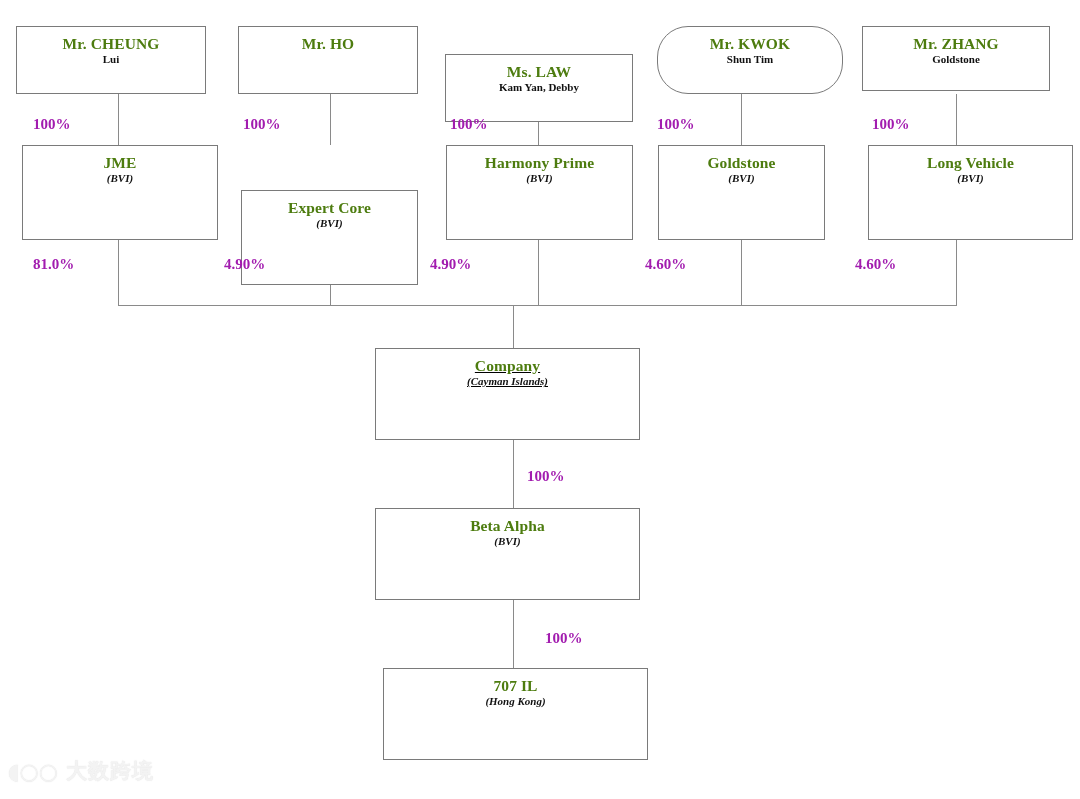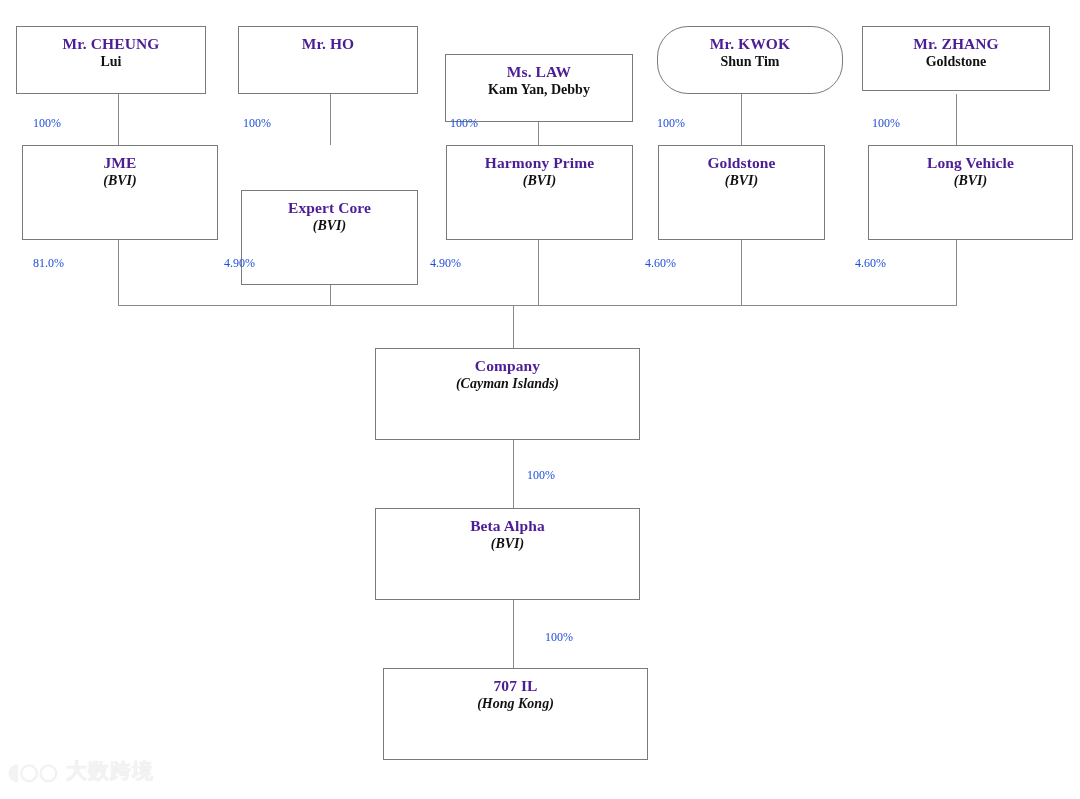--- a/index.html
+++ b/index.html
@@ -21,44 +21,44 @@
     box-sizing: border-box;
     border: 1.5px solid #7a7a7a;
     background: #ffffff;
     text-align: center;
     z-index: 3;
   }
   .node .line1 {
     display: block;
     font-size: 15.5px;
     font-weight: 700;
-    color: #4c1d95;
+    color: #4d7c0f;
     letter-spacing: 0.1px;
     line-height: 1.25;
   }
   .node .line2 {
     display: block;
-    font-size: 14px;
+    font-size: 11px;
     font-weight: 700;
     font-style: italic;
     color: #111111;
     line-height: 1.25;
   }
   .node .inner {
     padding-top: 7px;
   }
   
   .node.person .line2 {
     font-style: normal;
   }
   .pct {
     position: absolute;
-    font-size: 12px;
-    font-weight: 400;
-    color: #1d4ed8;
+    font-size: 15px;
+    font-weight: 700;
+    color: #a21caf;
     white-space: nowrap;
     z-index: 4;
     font-family: "Liberation Serif", "DejaVu Serif", serif;
   }
   .vline {
     position: absolute;
     width: 0;
     border-left: 1.5px solid #8a8a8a;
     z-index: 1;
   }
@@ -195,21 +195,21 @@
 
   <div class="vline" style="left:741px; top:240px; height:66px;"></div>
   <div class="pct" style="left:645px; top:256px;">4.60%</div>
 
   <div class="vline" style="left:956px; top:240px; height:66px;"></div>
   <div class="pct" style="left:855px; top:256px;">4.60%</div>
 
   <div class="hline" style="left:118px; top:305px; width:839px;"></div>
   <div class="vline" style="left:513px; top:305px; height:43px;"></div>
 
-  <div class="node" style="left:375px; top:348px; width:265px; height:92px;">
+  <div class="node" style="left:375px; top:348px; width:265px; height:92px;text-decoration:underline;">
     <div class="inner">
       <span class="line1">Company</span>
       <span class="line2">(Cayman Islands)</span>
     </div>
   </div>
 
   <div class="vline" style="left:513px; top:440px; height:68px;"></div>
   <div class="pct" style="left:527px; top:468px;">100%</div>
 
   <div class="node" style="left:375px; top:508px; width:265px; height:92px;">

